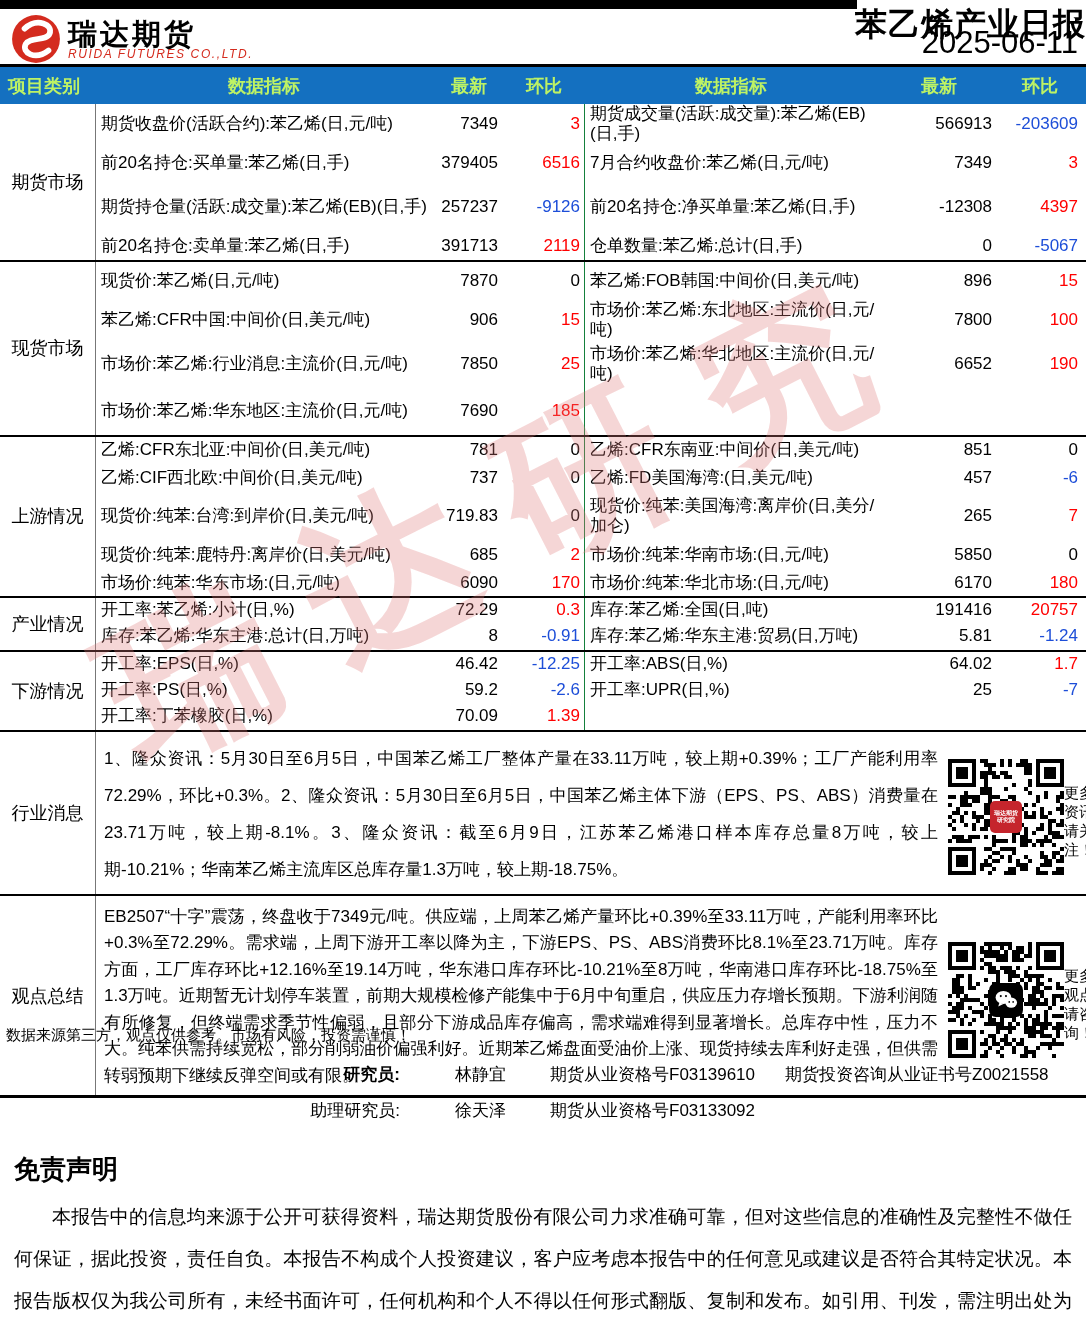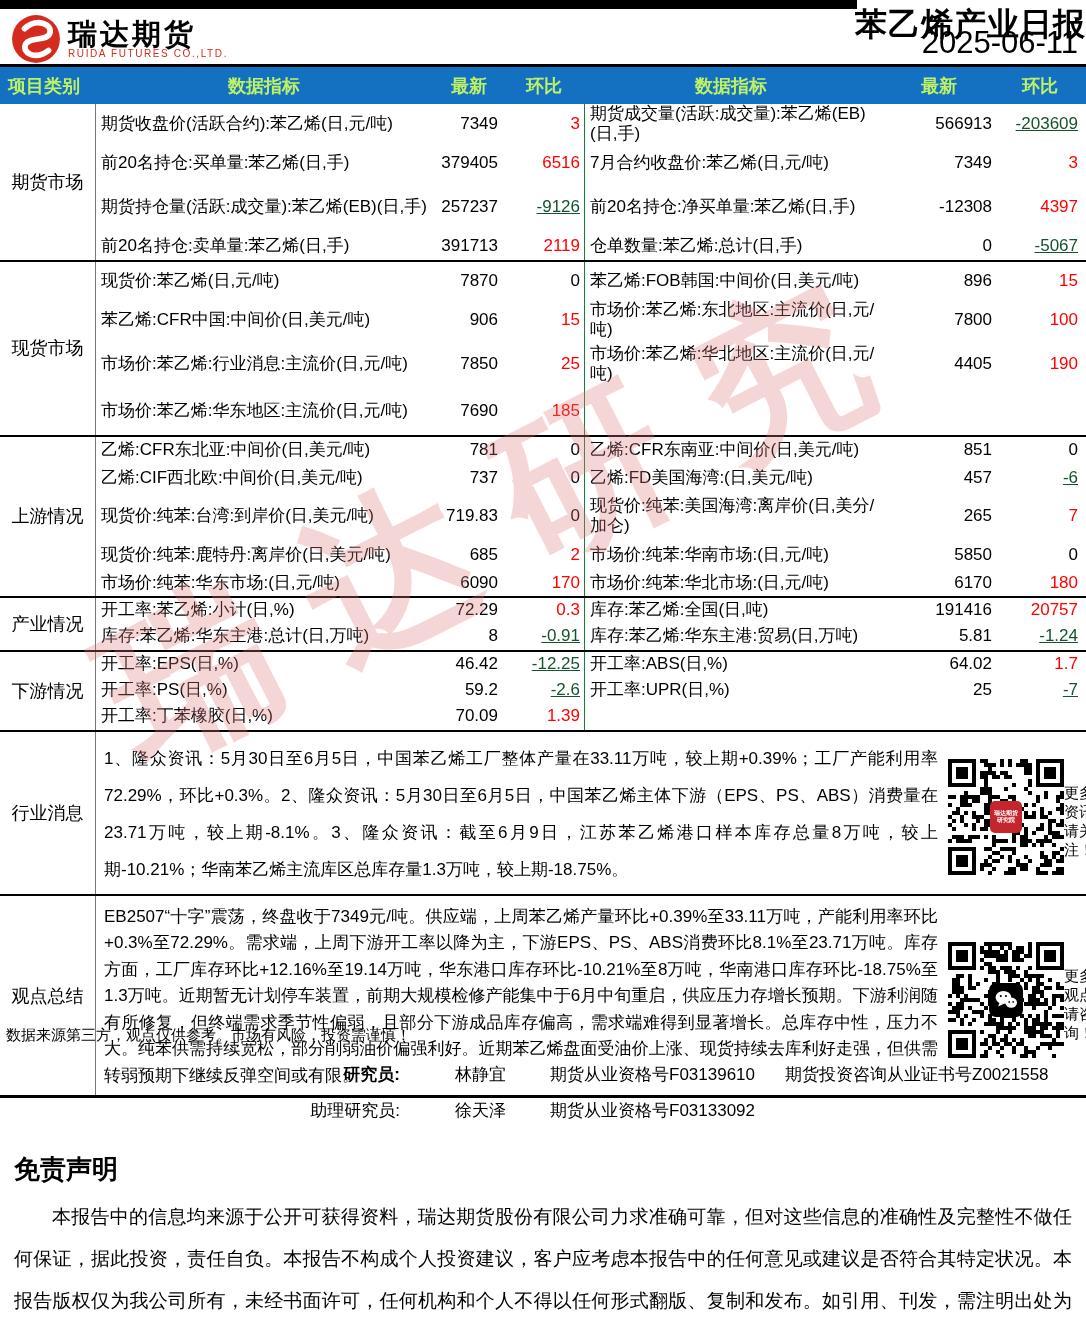--- a/index.html
+++ b/index.html
@@ -6,42 +6,42 @@
   body{width:1086px;height:1321px;overflow:hidden;font-family:"Liberation Sans",sans-serif;color:#000;position:relative;}
   .page{position:relative;width:1086px;height:1321px;background:#fff;}
 
   .topbar{position:absolute;left:0;top:0;width:857px;height:9px;background:#000;}
 
   
   .rpt-header{position:absolute;left:0;top:9px;width:1086px;height:55px;}
   .logo{position:absolute;left:10px;top:4px;display:flex;align-items:center;}
   .logo-icon{width:52px;height:52px;margin-right:6px;}
   .logo-txt .cn{font-size:29px;font-weight:bold;letter-spacing:3px;line-height:30px;}
-  .logo-txt .en{font-size:10px;color:#d42b1e;letter-spacing:1.6px;line-height:10px;}
+  .logo-txt .en{font-size:12px;color:#d42b1e;letter-spacing:1.6px;line-height:10px;font-style:italic;}
   .rpt-title{position:absolute;left:0;right:0;top:-6px;text-align:right;font-size:32px;font-weight:900;letter-spacing:1px;}
   .rpt-date{position:absolute;right:8px;top:16px;font-size:31px;}
 
   
   .tbl{position:absolute;left:0;top:64px;width:1086px;border-top:3px solid #000;z-index:2;}
   .thead{display:grid;grid-template-columns:95px 338px 72px 78px 296px 120px 82px;background:#1470c0;color:#bef264;font-weight:bold;font-size:18px;height:37px;align-items:center;}
   .thead .h{text-align:center;}
   .thead .h.first{text-align:left;padding-left:8px;}
   .section{display:flex;border-top:2px solid #000;}
   .section:first-child{border-top:none;}
   .cat{width:95px;min-width:95px;border-right:1px solid #777;display:flex;align-items:center;justify-content:center;font-size:18px;}
   .rows{flex:1;}
   .trow{display:grid;grid-template-columns:338px 72px 78px 296px 120px 82px;align-items:center;}
   .cell{font-size:17px;line-height:1.2;}
   .ind{padding-left:5px;padding-right:2px;}
   .r-ind{border-left:1px solid #15803d;align-self:stretch;display:flex;align-items:center;}
   .r-ind>span{display:block;}
   .val{text-align:right;padding-right:8px;}
   .chg{text-align:right;padding-right:4px;}
   .chg.pos{color:#f00;}
-  .chg.neg{color:#14532d;text-decoration:underline;}
+  .chg.neg{color:#1d4ed8;}
   .tbl{border-right:1px solid #444;}
 
   
   .bigrow{display:flex;border-top:2px solid #000;}
   .bigrow .cat{align-self:stretch;}
   .news-text{flex:1;font-size:17px;line-height:2.18;padding:8px 10px 6px 8px;text-align:justify;}
   .sum-text{flex:1;font-size:17px;line-height:1.56;padding:8px 10px 6px 8px;text-align:justify;}
   .qrcol{width:138px;min-width:138px;display:flex;flex-direction:row;align-items:center;padding-top:9px;}
   .qrbox{position:relative;width:116px;height:116px;background:#fff;}
   .qrbadge{position:absolute;left:50%;top:50%;transform:translate(-50%,-50%);}
@@ -166,21 +166,21 @@
               <div class="cell val"><span>7800</span></div>
               <div class="cell chg pos"><span>100</span></div>
             </div>
             <div class="trow" style="min-height: 47px;">
               <div class="cell ind"><span>市场价:苯乙烯:行业消息:主流价(日,元/吨)</span></div>
               <div class="cell val"><span>7850</span></div>
               <div class="cell chg pos"><span>25</span></div>
               <div class="cell ind r-ind">
                 <span>市场价:苯乙烯:华北地区:主流价(日,元/吨)</span>
               </div>
-              <div class="cell val"><span>4405</span></div>
+              <div class="cell val"><span>6652</span></div>
               <div class="cell chg pos"><span>190</span></div>
             </div>
             <div class="trow" style="min-height: 47px;">
               <div class="cell ind"><span>市场价:苯乙烯:华东地区:主流价(日,元/吨)</span></div>
               <div class="cell val"><span>7690</span></div>
               <div class="cell chg pos"><span>185</span></div>
               <div class="cell ind r-ind">
                 <span></span>
               </div>
               <div class="cell val"><span></span></div>

